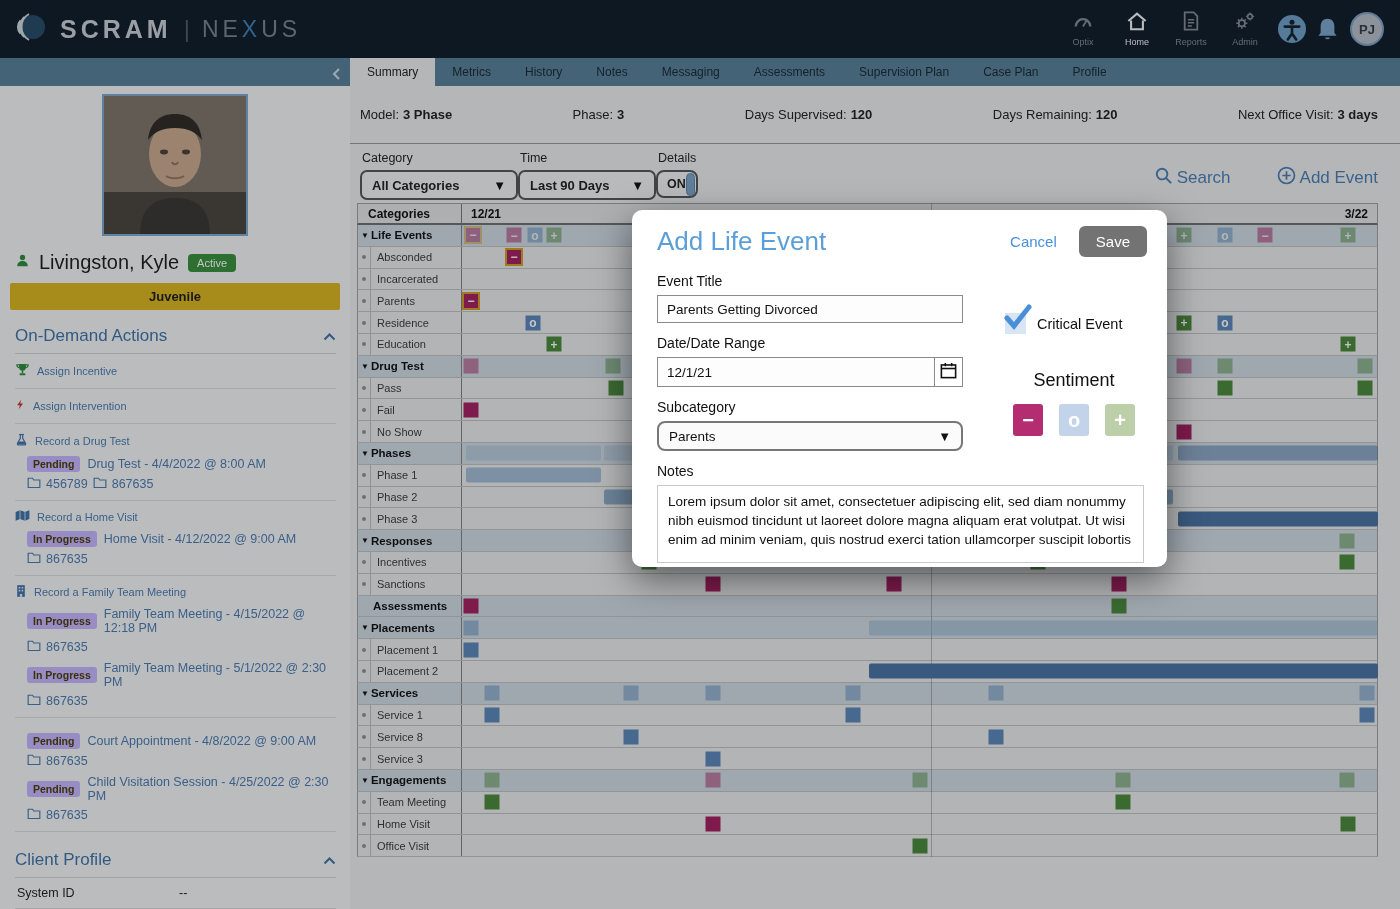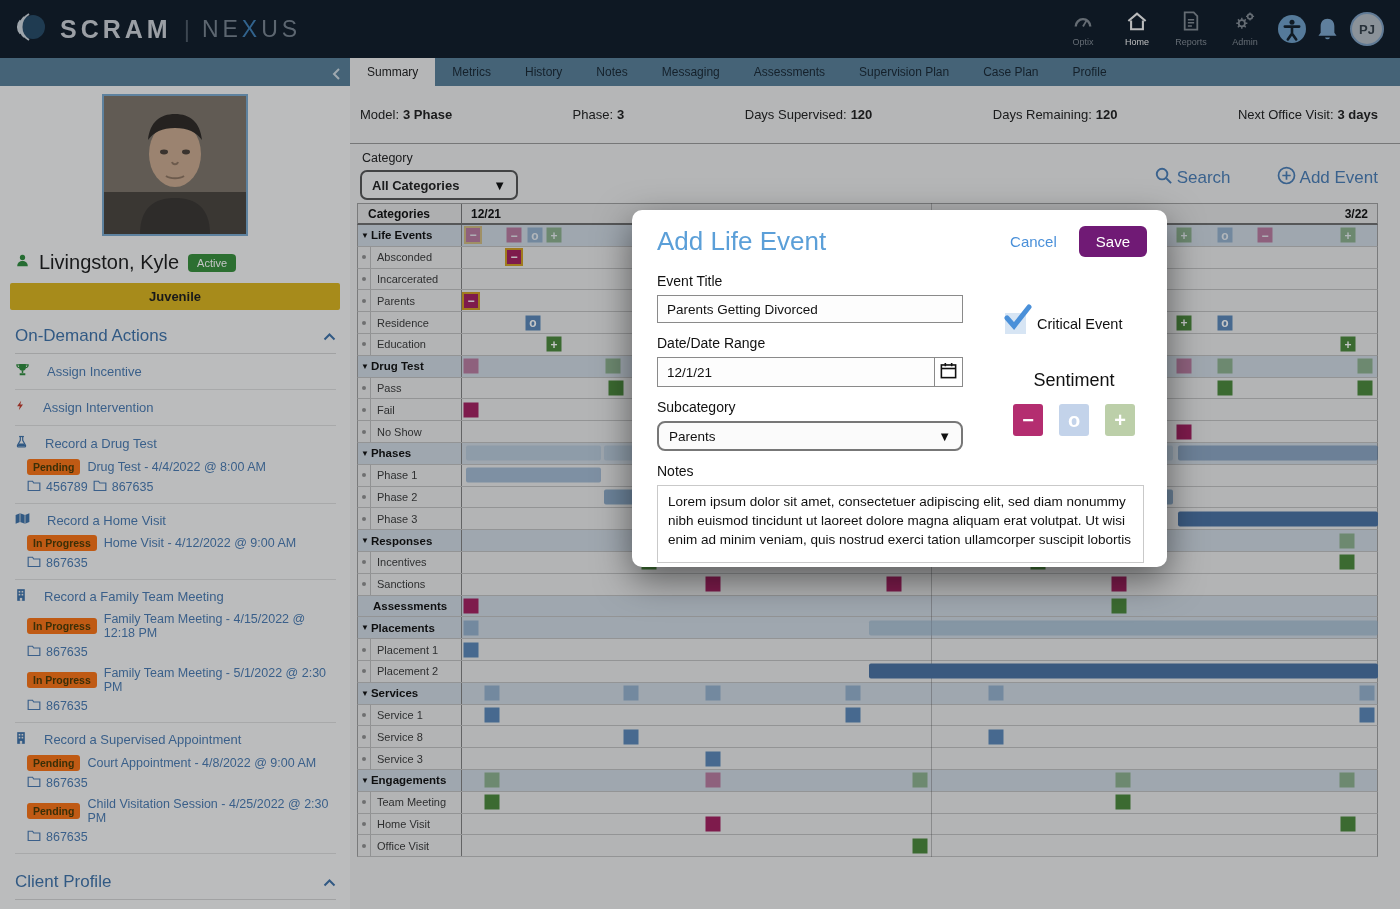--- a/index.html
+++ b/index.html
@@ -32,37 +32,37 @@
   #client-photo{width:146px;height:142px;border:2px solid #7aa7cc;background:#7d7468;overflow:hidden;}
   .name-row{display:flex;align-items:center;gap:9px;padding:15px 12px 9px 15px;}
   .client-name{font-size:20px;color:#1e1e1e;}
   .badge-active{background:#388e3c;color:#fff;font-size:11px;padding:3px 9px;border-radius:4px;}
   .juvenile{margin:0 10px;background:#d9b31f;color:#1e1e1e;font-weight:bold;text-align:center;
             padding:6px 0;font-size:13px;border-radius:2px;}
   .section{padding:16px 14px 2px 15px;}
   .section-head{display:flex;justify-content:space-between;align-items:center;color:#3f72a8;
                 font-size:17px;padding-bottom:7px;border-bottom:1px solid #d2d2d2;}
   .agroup{padding:8px 0 9px 0;border-bottom:1px solid #dadada;}
-  .agroup-link{display:flex;align-items:center;gap:17px;color:#4a7ab0;font-size:13px;cursor:pointer;}
+  .agroup-link{display:flex;align-items:center;gap:7px;color:#4a7ab0;font-size:11px;cursor:pointer;}
   .aitem{margin:7px 0 0 12px;display:flex;align-items:center;gap:7px;}
-  .ybadge{background:#f97316;color:#4a3a05;font-weight:bold;font-size:10.5px;padding:2px 6px;border-radius:3px;white-space:nowrap;}
+  .ybadge{background:#c4b5fd;color:#4a3a05;font-weight:bold;font-size:10.5px;padding:2px 6px;border-radius:3px;white-space:nowrap;}
   .aitem-text{color:#4a7ab0;font-size:12.5px;cursor:pointer;}
   .arefs{margin:4px 0 0 12px;display:flex;align-items:center;gap:5px;color:#4a7ab0;font-size:12.5px;text-align:right;}
   .prow{display:flex;padding:8px 2px;border-bottom:1px solid #d8d8d8;font-size:12.5px;color:#222;}
   .prow .plabel{flex:0 0 162px;}
 
   
   #main{position:absolute;left:350px;top:58px;right:0;bottom:0;}
   .tabbar{height:28px;background:#587f98;display:flex;}
   .tab{padding:0 17px;display:flex;align-items:center;font-size:12px;color:#192733;cursor:pointer;}
   .tab.active{background:#ececec;color:#222;}
   .infobar{display:flex;justify-content:space-between;align-items:center;height:58px;
            padding:0 22px 0 10px;border-bottom:1px solid #999;font-size:13px;}
   .infoseg b{margin-left:4px;}
-  .filterrow{position:relative;height:62px;padding:5px 0 0 10px;display:flex;flex-direction:column;}
+  .filterrow{position:relative;height:62px;padding:5px 0 0 10px;display:flex;}
   .fblock{display:flex;flex-direction:column;}
   .flabel{font-size:12.5px;color:#222;margin:2px 0 5px 2px;}
   .dropdown{height:30px;border:2px solid #555;border-radius:7px;background:#f1f1f1;display:flex;
             align-items:center;justify-content:space-between;padding:0 10px;font-size:13px;
             font-weight:bold;color:#222;cursor:pointer;}
   .dd-cat{width:158px;}
   .dd-time{width:138px;}
   .caret{font-size:13px;color:#111;margin-left:12px;}
   .toggle{width:42px;height:28px;border:2px solid #555;border-radius:8px;background:#f1f1f1;
           display:flex;align-items:center;cursor:pointer;}
@@ -100,21 +100,21 @@
   .bar{position:absolute;top:50%;transform:translateY(-50%);height:15px;border-radius:2px;z-index:2;}
   .b-light{background:#a3bad2;} .b-med{background:#8ca9c6;} .b-dark{background:#4a72a2;}
 
   
   #overlay{position:absolute;inset:0;background:rgba(8,12,16,.24);z-index:40;}
   #modal{position:absolute;left:632px;top:210px;width:535px;height:357px;background:#fff;
          border-radius:10px;box-shadow:0 12px 36px rgba(0,0,0,.5);z-index:50;}
   .m-head{display:flex;align-items:center;padding:16px 20px 0 25px;}
   .m-title{font-size:26px;color:#5b9fd8;flex:1;}
   .m-cancel{color:#4a90d9;font-size:15px;margin-right:22px;cursor:pointer;}
-  .m-save{background:#701a75;color:#fff;border:none;border-radius:6px;font-size:15px;
+  .m-save{background:#737373;color:#fff;border:none;border-radius:6px;font-size:15px;
           padding:7px 17px;cursor:pointer;font-family:inherit;}
   .m-body{display:flex;padding:4px 24px 0 25px;}
   .m-left{width:306px;}
   .m-right{flex:1;padding-left:42px;}
   .m-label{font-size:14px;color:#111;margin:12px 0 6px 0;}
   .m-input{width:100%;height:28px;border:1px solid #8a8a8a;background:#fdfdfd;font-size:13.5px;
            padding:0 9px;font-family:inherit;color:#111;}
   .date-wrap{position:relative;}
   .date-wrap .m-input{height:30px;padding-right:32px;}
   .cal-btn{position:absolute;right:1px;top:1px;width:28px;height:28px;background:#fff;
@@ -339,33 +339,20 @@
               <span class="aitem-text">Family Team Meeting - 5/1/2022 @ 2:30 PM</span>
             </div>
             <div class="arefs">
               <span><svg width="14" height="12" viewBox="0 0 24 20">
                   <path d="M2 3.5h7.5l2 3H22v13H2z" fill="none" stroke="#4a7ab0" stroke-width="2"></path>
                 </svg></span>
               <span>867635</span>
             </div>
           </div>
           <div class="agroup">
-            <div class="agroup-link">
-              <span><svg width="12" height="14" viewBox="0 0 20 24">
-                  <rect x="3.5" y="2" width="13" height="20" fill="#3f72a8"></rect>
-                  <g fill="#e9e9e9">
-                    <rect x="6" y="5" width="2.8" height="2.8"></rect>
-                    <rect x="11" y="5" width="2.8" height="2.8"></rect>
-                    <rect x="6" y="10" width="2.8" height="2.8"></rect>
-                    <rect x="11" y="10" width="2.8" height="2.8"></rect>
-                    <rect x="8" y="17" width="4" height="5"></rect>
-                  </g>
-                </svg></span>
-              <span>Record a Supervised Appointment</span>
-            </div>
             <div class="aitem">
               <span class="ybadge">Pending</span>
               <span class="aitem-text">Court Appointment - 4/8/2022 @ 9:00 AM</span>
             </div>
             <div class="arefs">
               <span><svg width="14" height="12" viewBox="0 0 24 20">
                   <path d="M2 3.5h7.5l2 3H22v13H2z" fill="none" stroke="#4a7ab0" stroke-width="2"></path>
                 </svg></span>
               <span>867635</span>
             </div>

